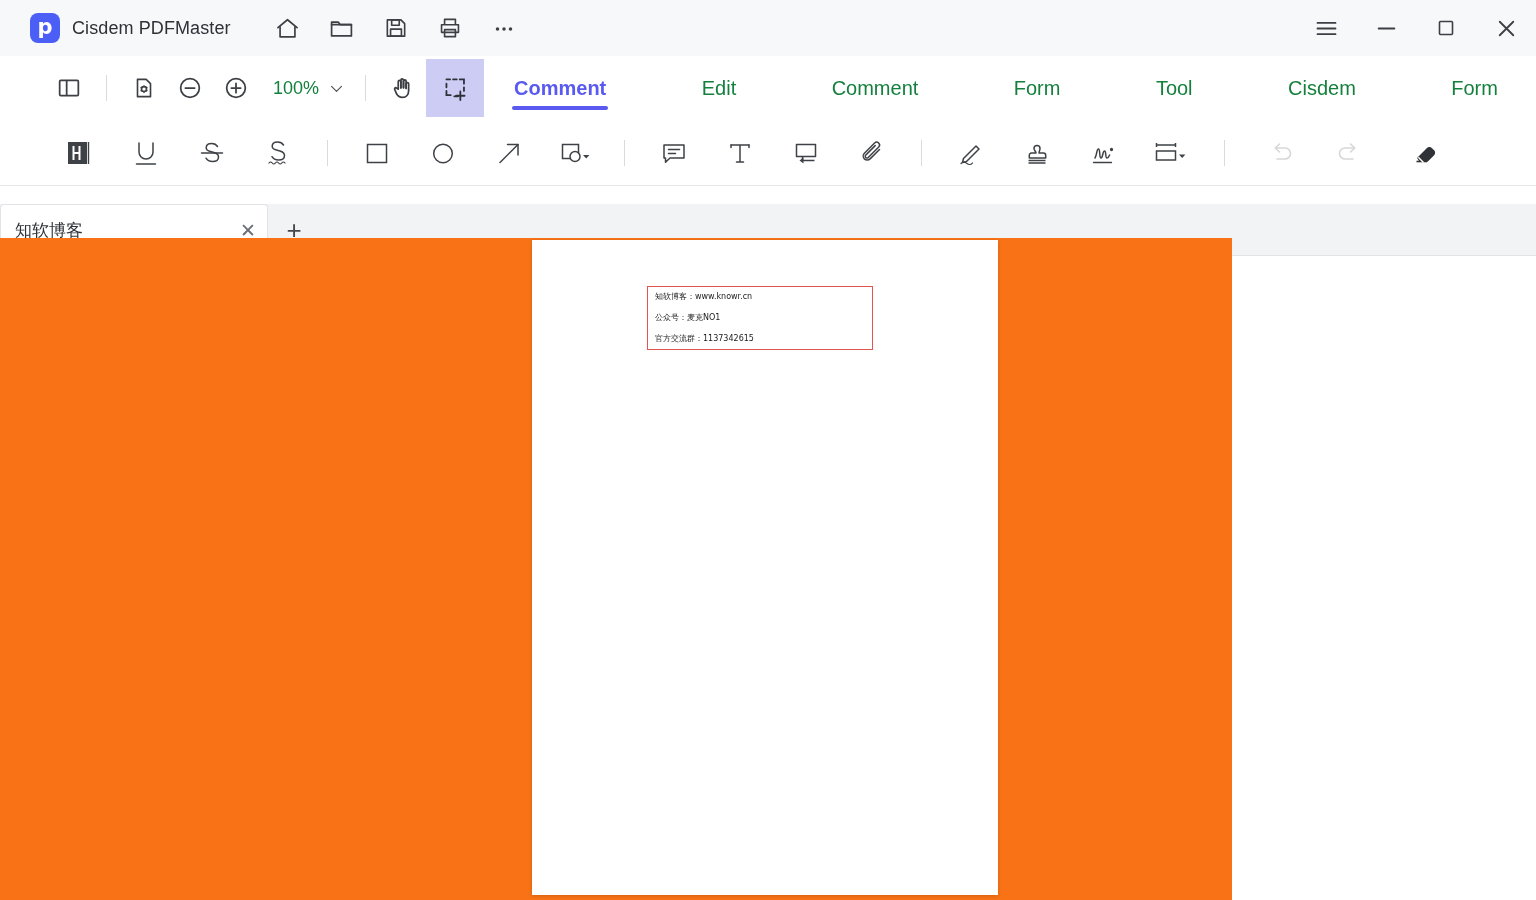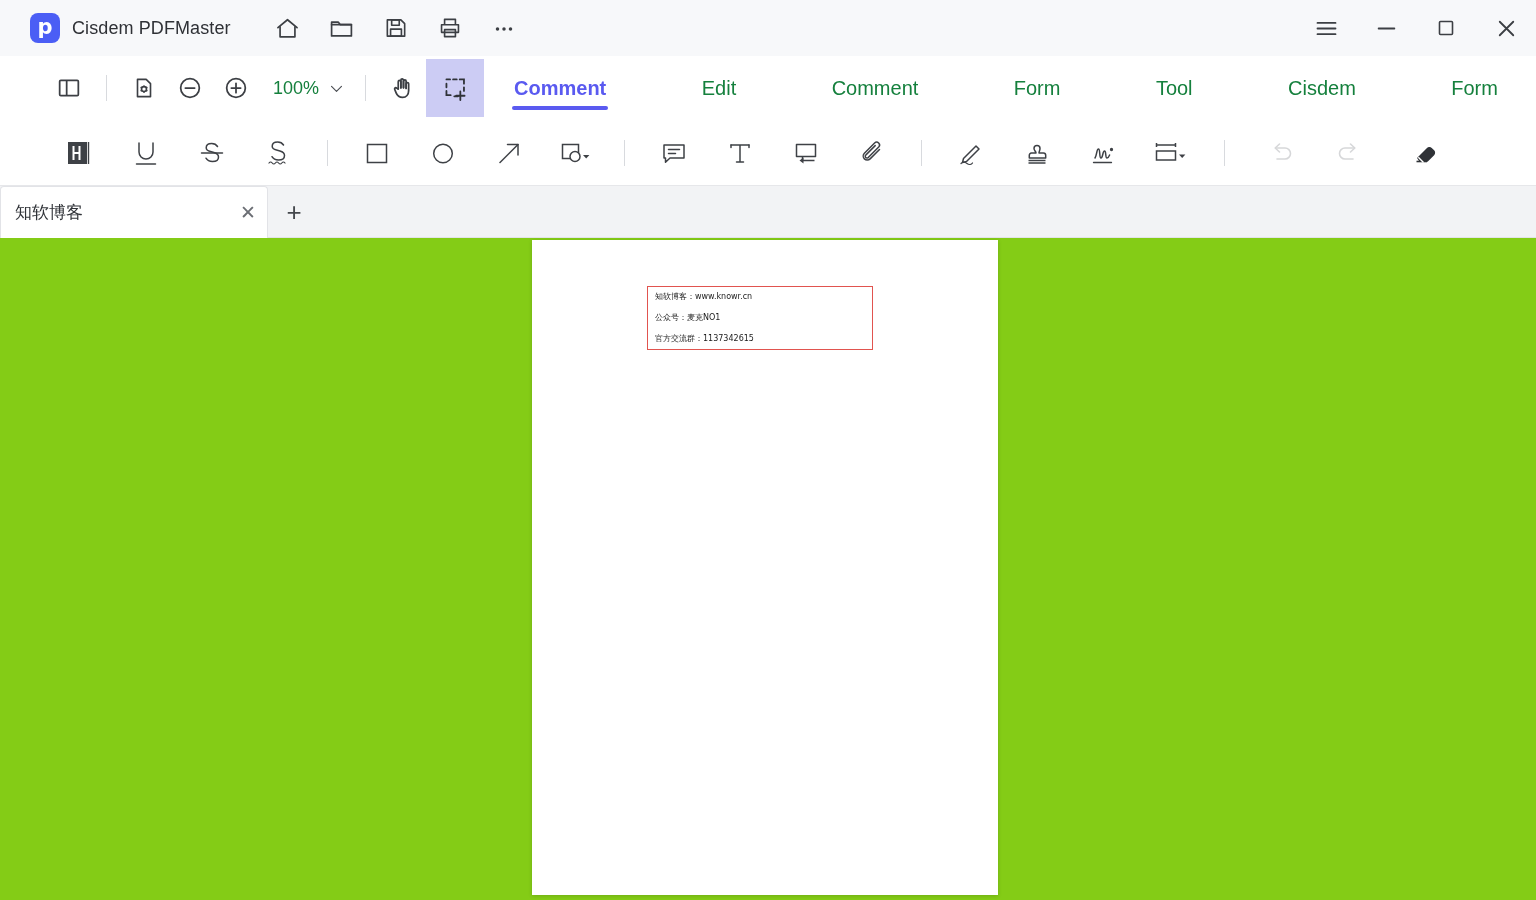--- a/index.html
+++ b/index.html
@@ -86,21 +86,21 @@
   }
   .an-btn {
     width: 66px; height: 52px;
     display: flex; align-items: center; justify-content: center;
     cursor: pointer; position: relative;
   }
   .an-btn.disabled { opacity: .35; }
 
   
   .tabstrip {
-    position: absolute; top: 186px; left: 0;
+    position: absolute; top: 204px; left: 0;
     width: 1536px; height: 52px;
     background: #f2f3f5;
     display: flex; align-items: flex-start;
     border-bottom: 1px solid #e2e3e7;
   }
   .doc-tab {
     width: 268px; height: 52px; background: #ffffff;
     border: 1px solid #e2e3e7; border-bottom: none;
     border-top-left-radius: 4px; border-top-right-radius: 4px;
     display: flex; align-items: center; cursor: pointer;
@@ -114,22 +114,22 @@
     justify-content: center; color: #6b6e74; font-size: 19px; cursor: pointer;
   }
   .newtab {
     width: 52px; height: 52px; display: flex; align-items: center;
     justify-content: center; cursor: pointer; color: #45484d; font-size: 26px;
   }
 
   
   .viewer {
     position: absolute; top: 238px; left: 0;
-    width: 1536px; height: 662px;
-    background: #84cc16; overflow: hidden;
+    width: 1232px; height: 662px;
+    background: #f97316; overflow: hidden;
   }
   .page {
     position: absolute; left: 532px; top: 2px;
     width: 466px; height: 655px;
     background: #ffffff;
     box-shadow: 0 1px 4px rgba(0,0,0,.16);
   }
   .annot-box {
     position: absolute; left: 115px; top: 46px;
     width: 226px; height: 64px;

